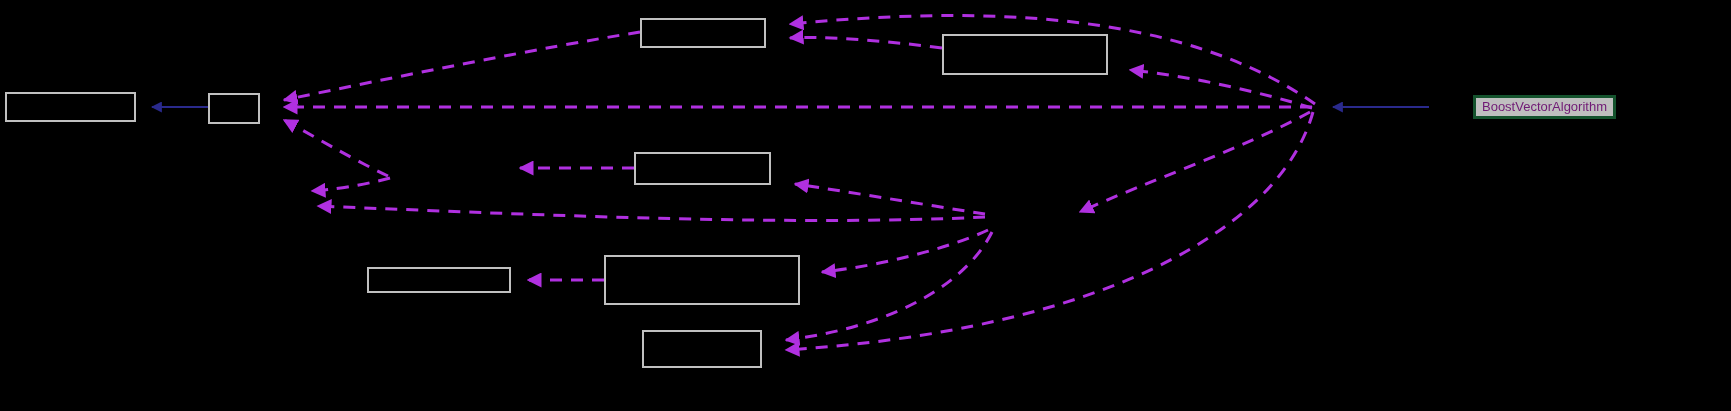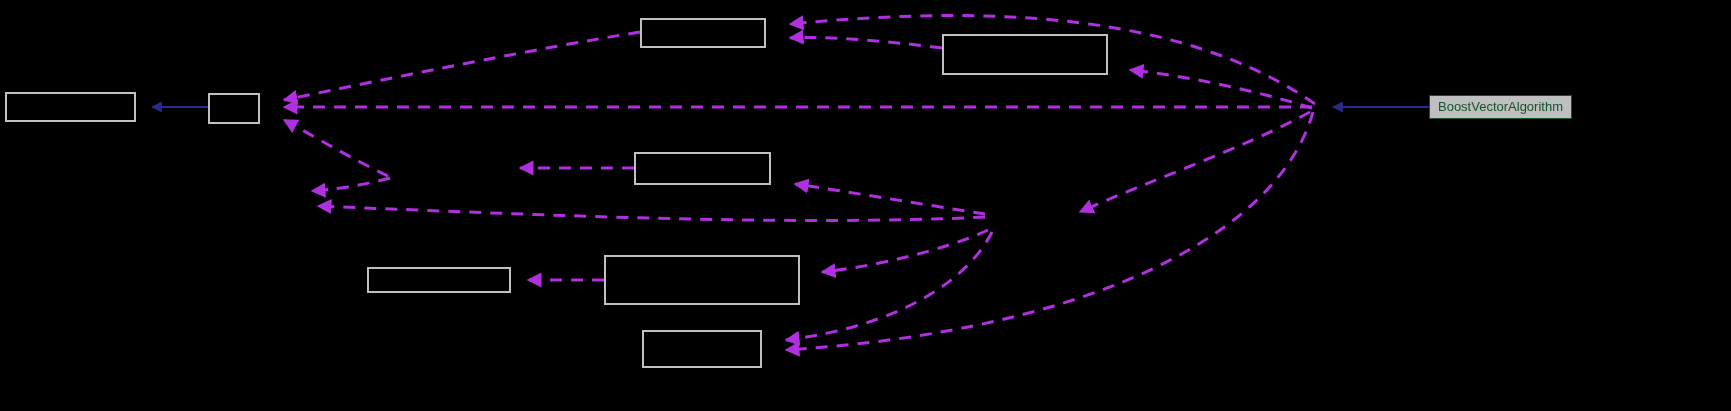--- a/index.html
+++ b/index.html
@@ -33,22 +33,23 @@
     display: flex;
     align-items: center;
     justify-content: center;
     font-size: 13px;
     line-height: 1.1;
     color: #000000;
     white-space: nowrap;
   }
   .node.highlight {
     background: #bfbfbf;
-    border: 1px solid #14532d;
-    color: #14532d;
+    border: 3px solid #14532d;
+    color: #701a75;
+    margin-left: 44px;
   }
   .node-label {
     display: block;
     padding: 0 4px;
   }
 </style>
 </head>
 <body>
 
 <div id="graph-canvas">

